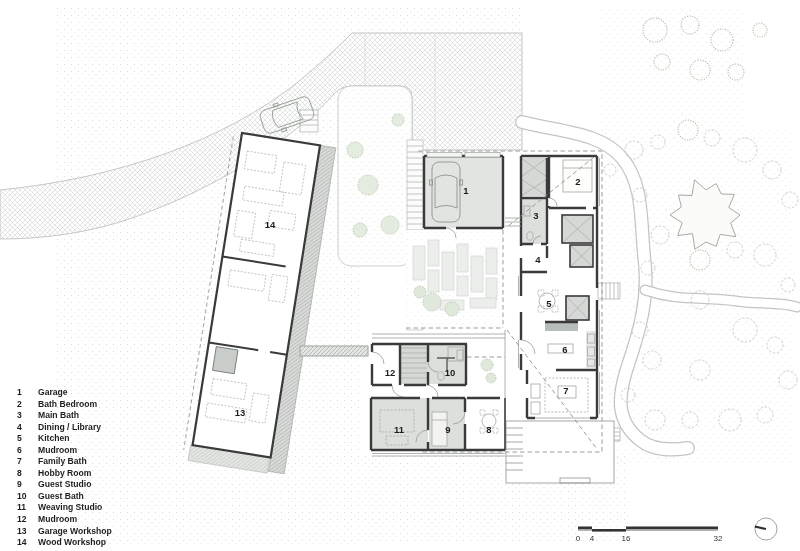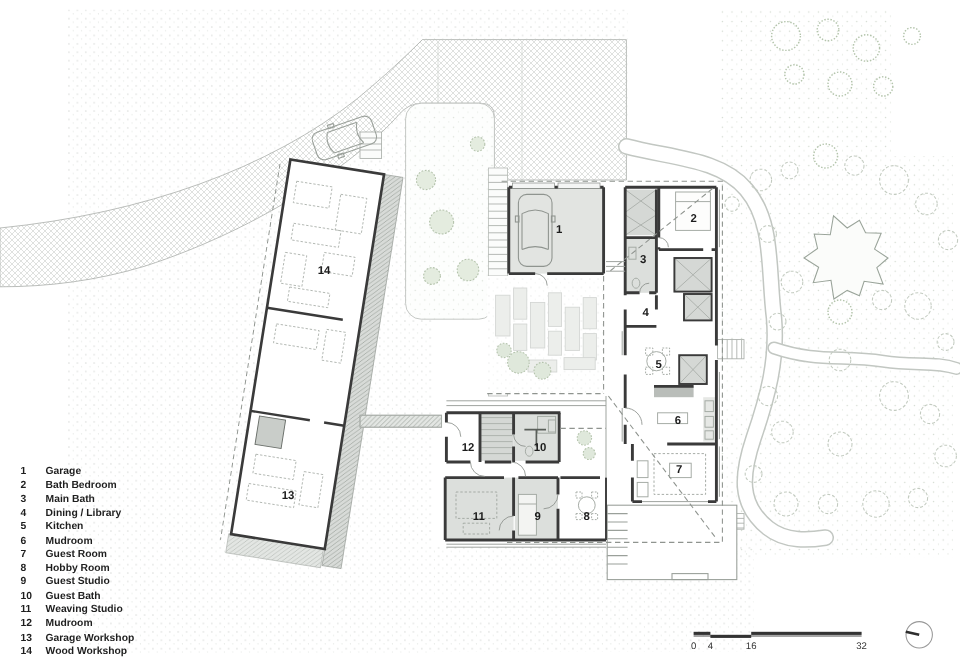--- a/index.html
+++ b/index.html
@@ -389,21 +389,21 @@
   <div class="legend-row">
         <span class="legend-num">5</span>
         <span class="legend-label">Kitchen</span>
       </div>
   <div class="legend-row">
         <span class="legend-num">6</span>
         <span class="legend-label">Mudroom</span>
       </div>
   <div class="legend-row">
         <span class="legend-num">7</span>
-        <span class="legend-label">Guest Room</span>
+        <span class="legend-label">Family Bath</span>
       </div>
   <div class="legend-row">
         <span class="legend-num">8</span>
         <span class="legend-label">Hobby Room</span>
       </div>
   <div class="legend-row">
         <span class="legend-num">9</span>
         <span class="legend-label">Guest Studio</span>
       </div>
   <div class="legend-row">

